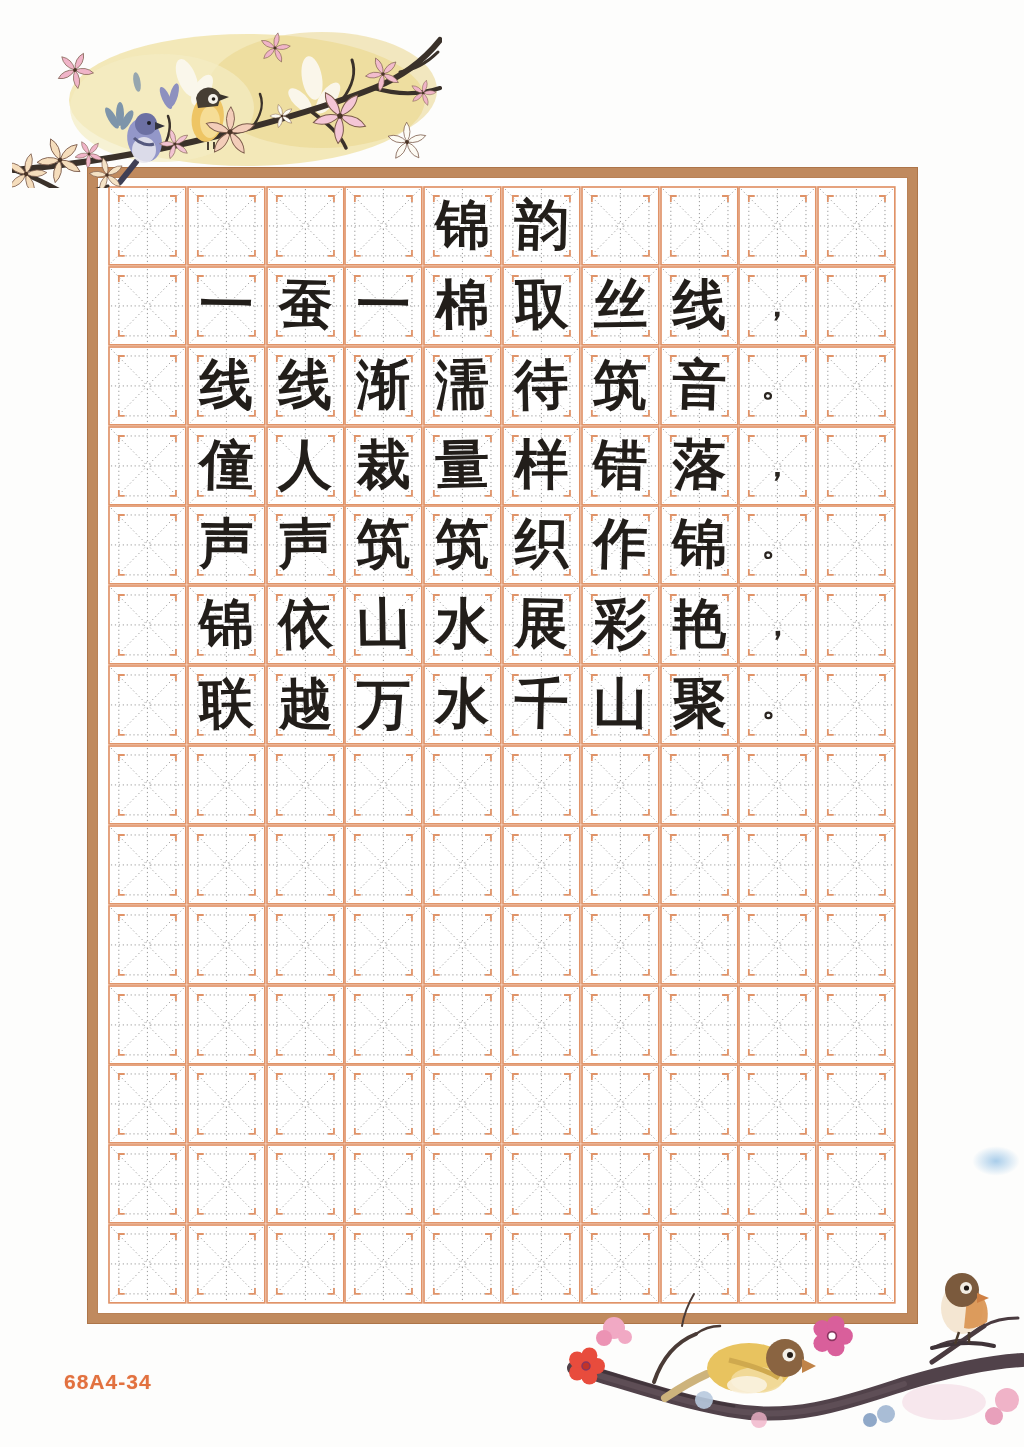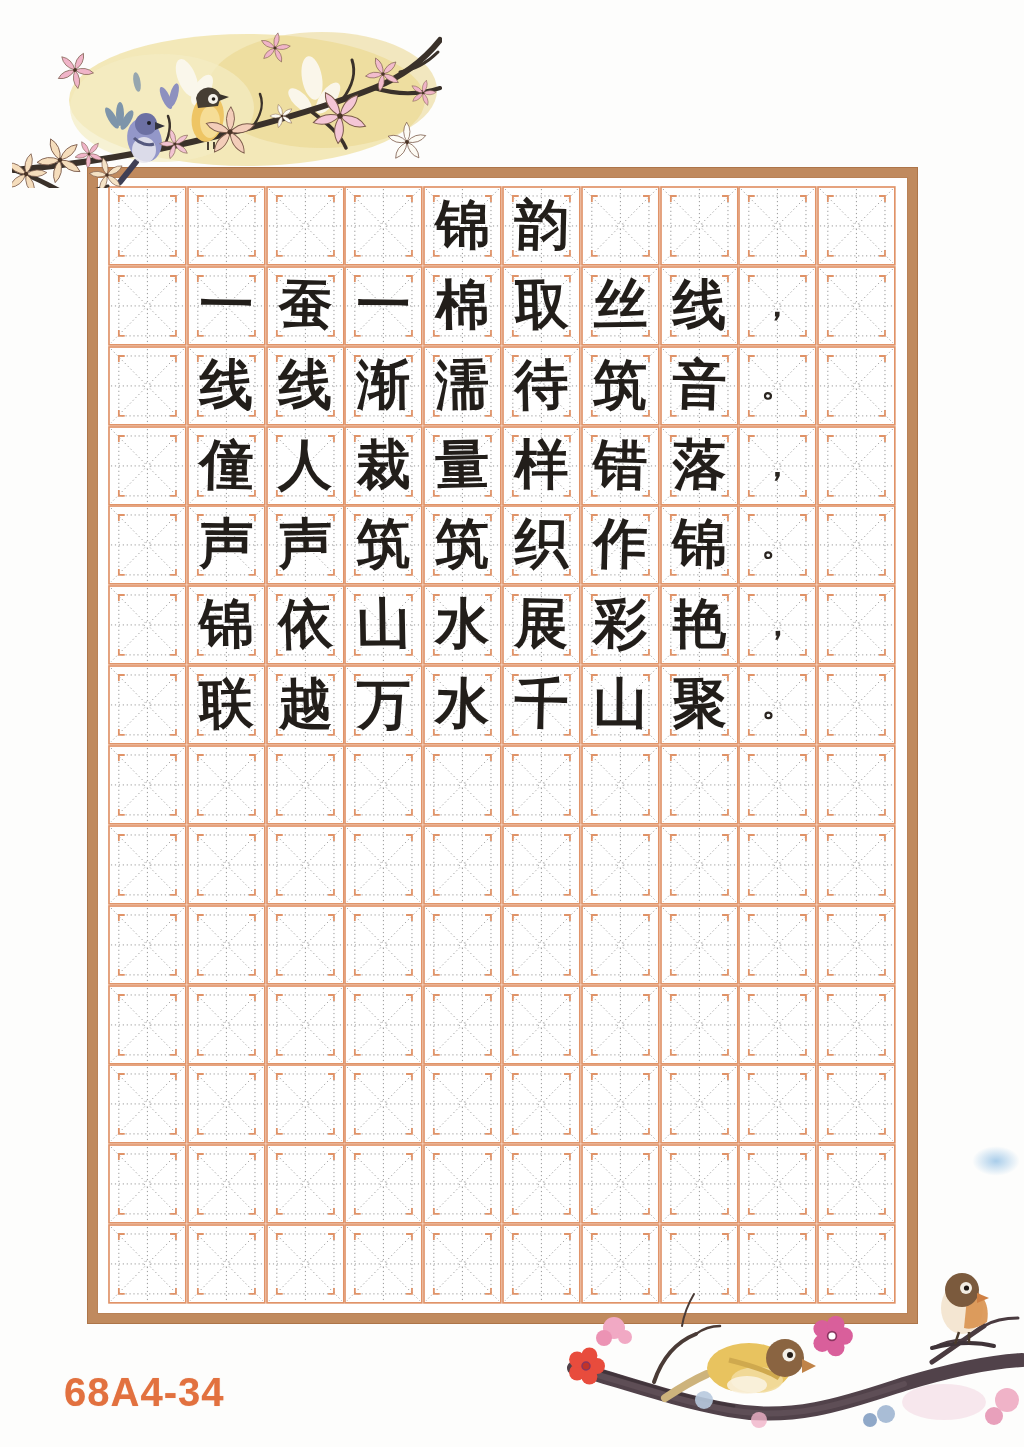--- a/index.html
+++ b/index.html
@@ -15,21 +15,21 @@
   .cell svg.guide{position:absolute;left:0;top:0;width:100%;height:100%;display:block;opacity:.92;}
   .char{position:absolute;inset:0;display:flex;align-items:center;justify-content:center;
         font-size:54px;font-weight:bold;color:#221e1a;z-index:3;
         font-family:"DejaVu Sans","DejaVu Serif",sans-serif;}
   .char.punct{font-size:32px;color:#2a2520;}
   
   .deco-top{position:absolute;left:12px;top:20px;width:430px;height:168px;z-index:4;}
   .deco-bottom{position:absolute;left:554px;top:1230px;width:470px;height:212px;z-index:4;}
   .blue-spot{position:absolute;left:972px;top:1146px;width:48px;height:30px;border-radius:50%;
              background:radial-gradient(ellipse at center,#a9cdea 0%,rgba(169,205,234,0) 70%);z-index:0;}
-  .sheet-code{position:absolute;left:64px;top:1370px;font-size:40px;letter-spacing:1px;
+  .sheet-code{position:absolute;left:64px;top:1370px;font-size:21px;letter-spacing:1px;
               color:#e2713f;font-family:"Liberation Sans",sans-serif;font-weight:bold;z-index:2;
               text-shadow:0 0 1px rgba(226,113,63,.4);}
 </style>
 </head>
 <body>
 
 <div class="page">
 
   <div class="blue-spot"></div>
 

